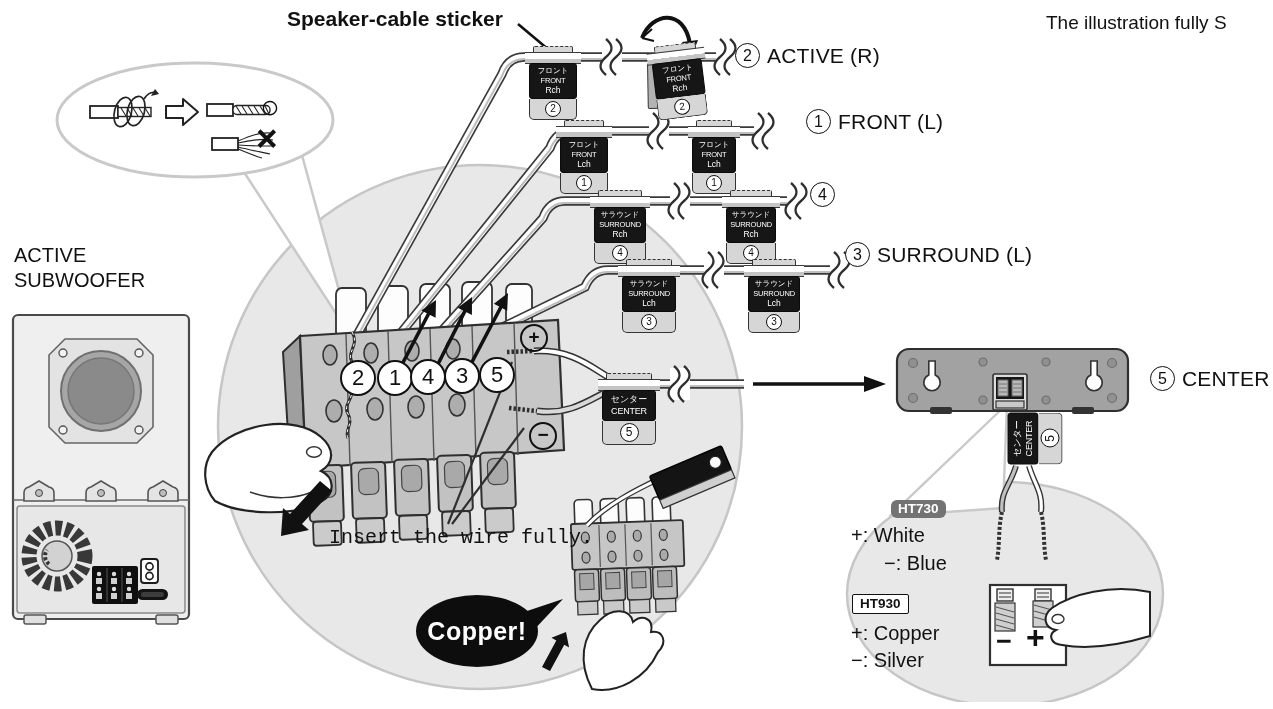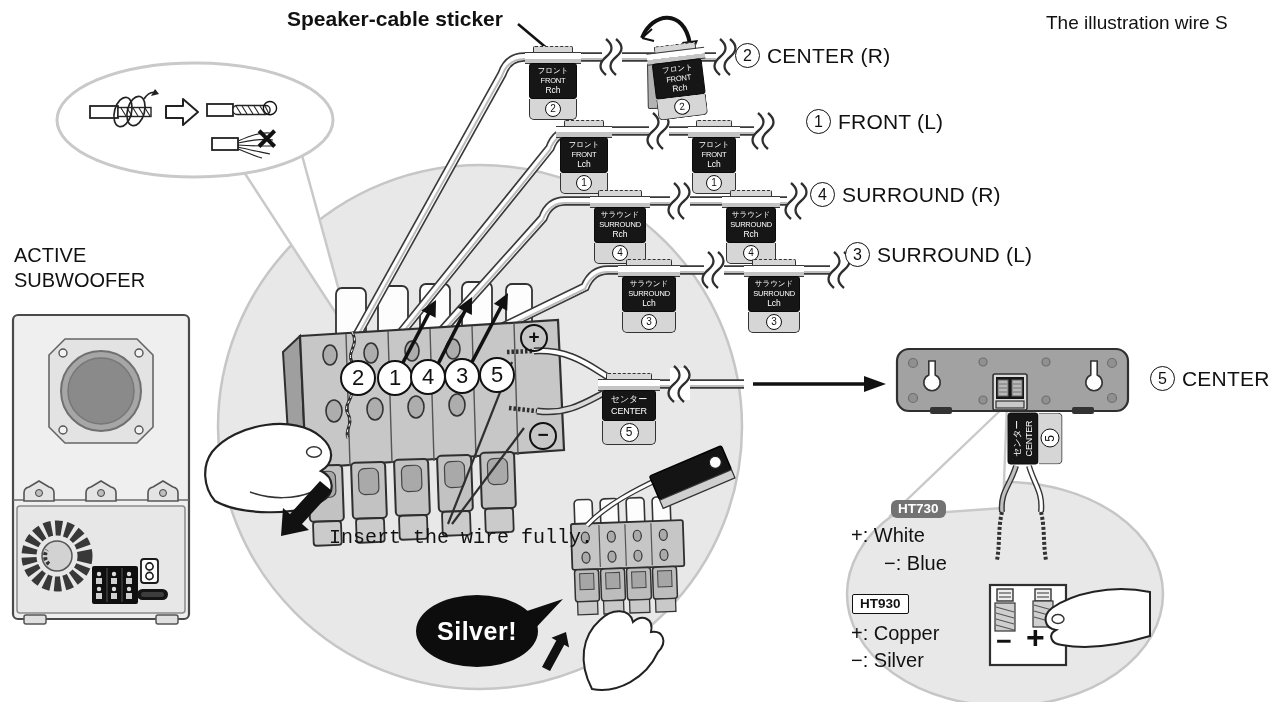--- a/index.html
+++ b/index.html
@@ -402,41 +402,40 @@
       <path d="M 1034 605 l18 5 M 1034 611 l18 5 M 1034 617 l18 5" stroke="#555" stroke-width="1.1"></path>
     </g>
     <g>
       <path d="M 1150 592 C 1110 584 1072 594 1052 608 C 1042 616 1044 628 1056 630 C 1048 634 1050 644 1062 645 C 1090 650 1120 645 1150 636 Z" fill="#fff" stroke="#222" stroke-width="2"></path>
       <ellipse cx="1058" cy="619" rx="6" ry="4.5" fill="#fff" stroke="#333" stroke-width="1.4"></ellipse>
     </g>
   </g>
 </svg>
 
 <div class="abs title">Speaker-cable sticker</div>
-<div class="abs note">The illustration wire S</div>
+<div class="abs note">The illustration fully S</div>
 
 <div class="abs sublabel">
   <div>ACTIVE</div>
   <div>SUBWOOFER</div>
 </div>
 
 <span class="abs goodmark">○</span>
 <span class="abs badmark">×</span>
 
 <div class="abs rowlabel" style="left:735px;top:43px">
   <span class="cnum">2</span>
-  <span class="lbltext">CENTER (R)</span>
+  <span class="lbltext">ACTIVE (R)</span>
 </div>
 <div class="abs rowlabel" style="left:806px;top:109px">
   <span class="cnum">1</span>
   <span class="lbltext">FRONT (L)</span>
 </div>
 <div class="abs rowlabel" style="left:810px;top:182px">
   <span class="cnum">4</span>
-  <span class="lbltext">SURROUND (R)</span>
 </div>
 <div class="abs rowlabel" style="left:845px;top:242px">
   <span class="cnum">3</span>
   <span class="lbltext">SURROUND (L)</span>
 </div>
 <div class="abs rowlabel" style="left:1150px;top:366px">
   <span class="cnum">5</span>
   <span class="lbltext">CENTER</span>
 </div>
 
@@ -563,21 +562,21 @@
 <div class="abs tnum" style="left:340px;top:360px">2</div>
 <div class="abs tnum" style="left:377px;top:360px">1</div>
 <div class="abs tnum" style="left:410px;top:359px">4</div>
 <div class="abs tnum" style="left:444px;top:358px">3</div>
 <div class="abs tnum" style="left:479px;top:357px">5</div>
 
 <div class="abs scircle" style="left:520px;top:324px">+</div>
 <div class="abs scircle" style="left:529px;top:422px">−</div>
 
 <div class="abs insert">Insert the wire fully.</div>
-<div class="abs clicktxt">Silver!</div>
+<div class="abs clicktxt">Copper!</div>
 
 <div class="abs badge dark" style="left:852px;top:500px">HT730</div>
 <div class="abs pol" style="left:851px;top:524px">+: White</div>
 <div class="abs pol" style="left:884px;top:552px">−: Blue</div>
 <div class="abs badge light" style="left:852px;top:594px">HT930</div>
 <div class="abs pol" style="left:851px;top:622px">+: Copper</div>
 <div class="abs pol" style="left:851px;top:649px">−: Silver</div>
 
 <span class="abs bmark" style="left:996px;top:626px;font-size:27px">−</span>
 <span class="abs bmark" style="left:1026px;top:619px;font-size:32px">+</span>

